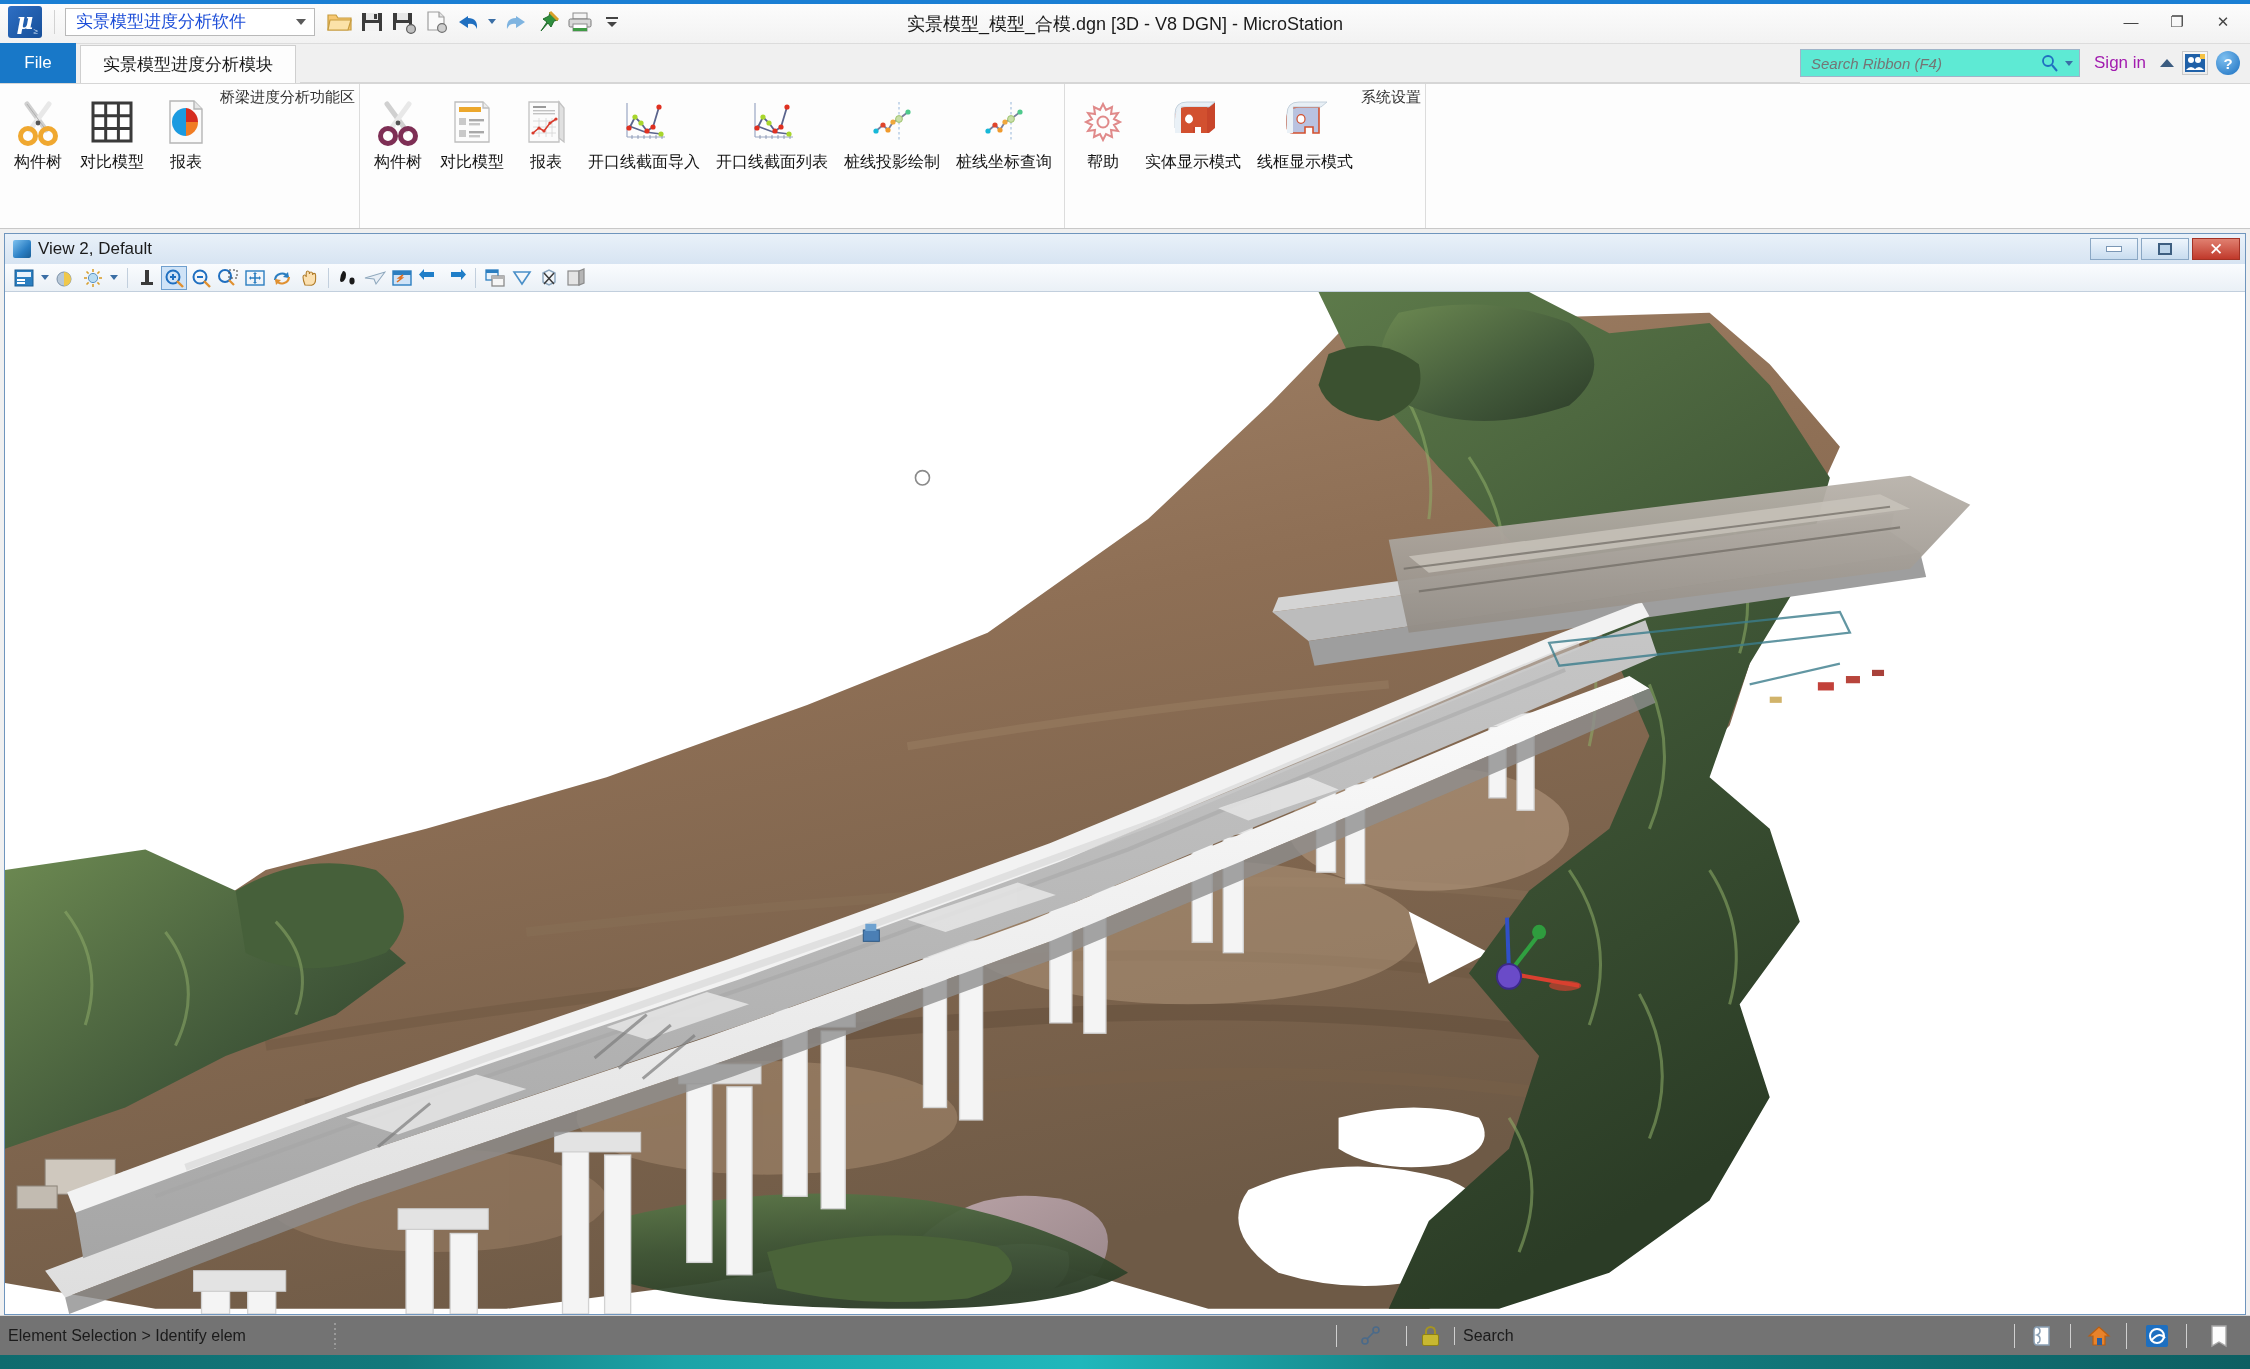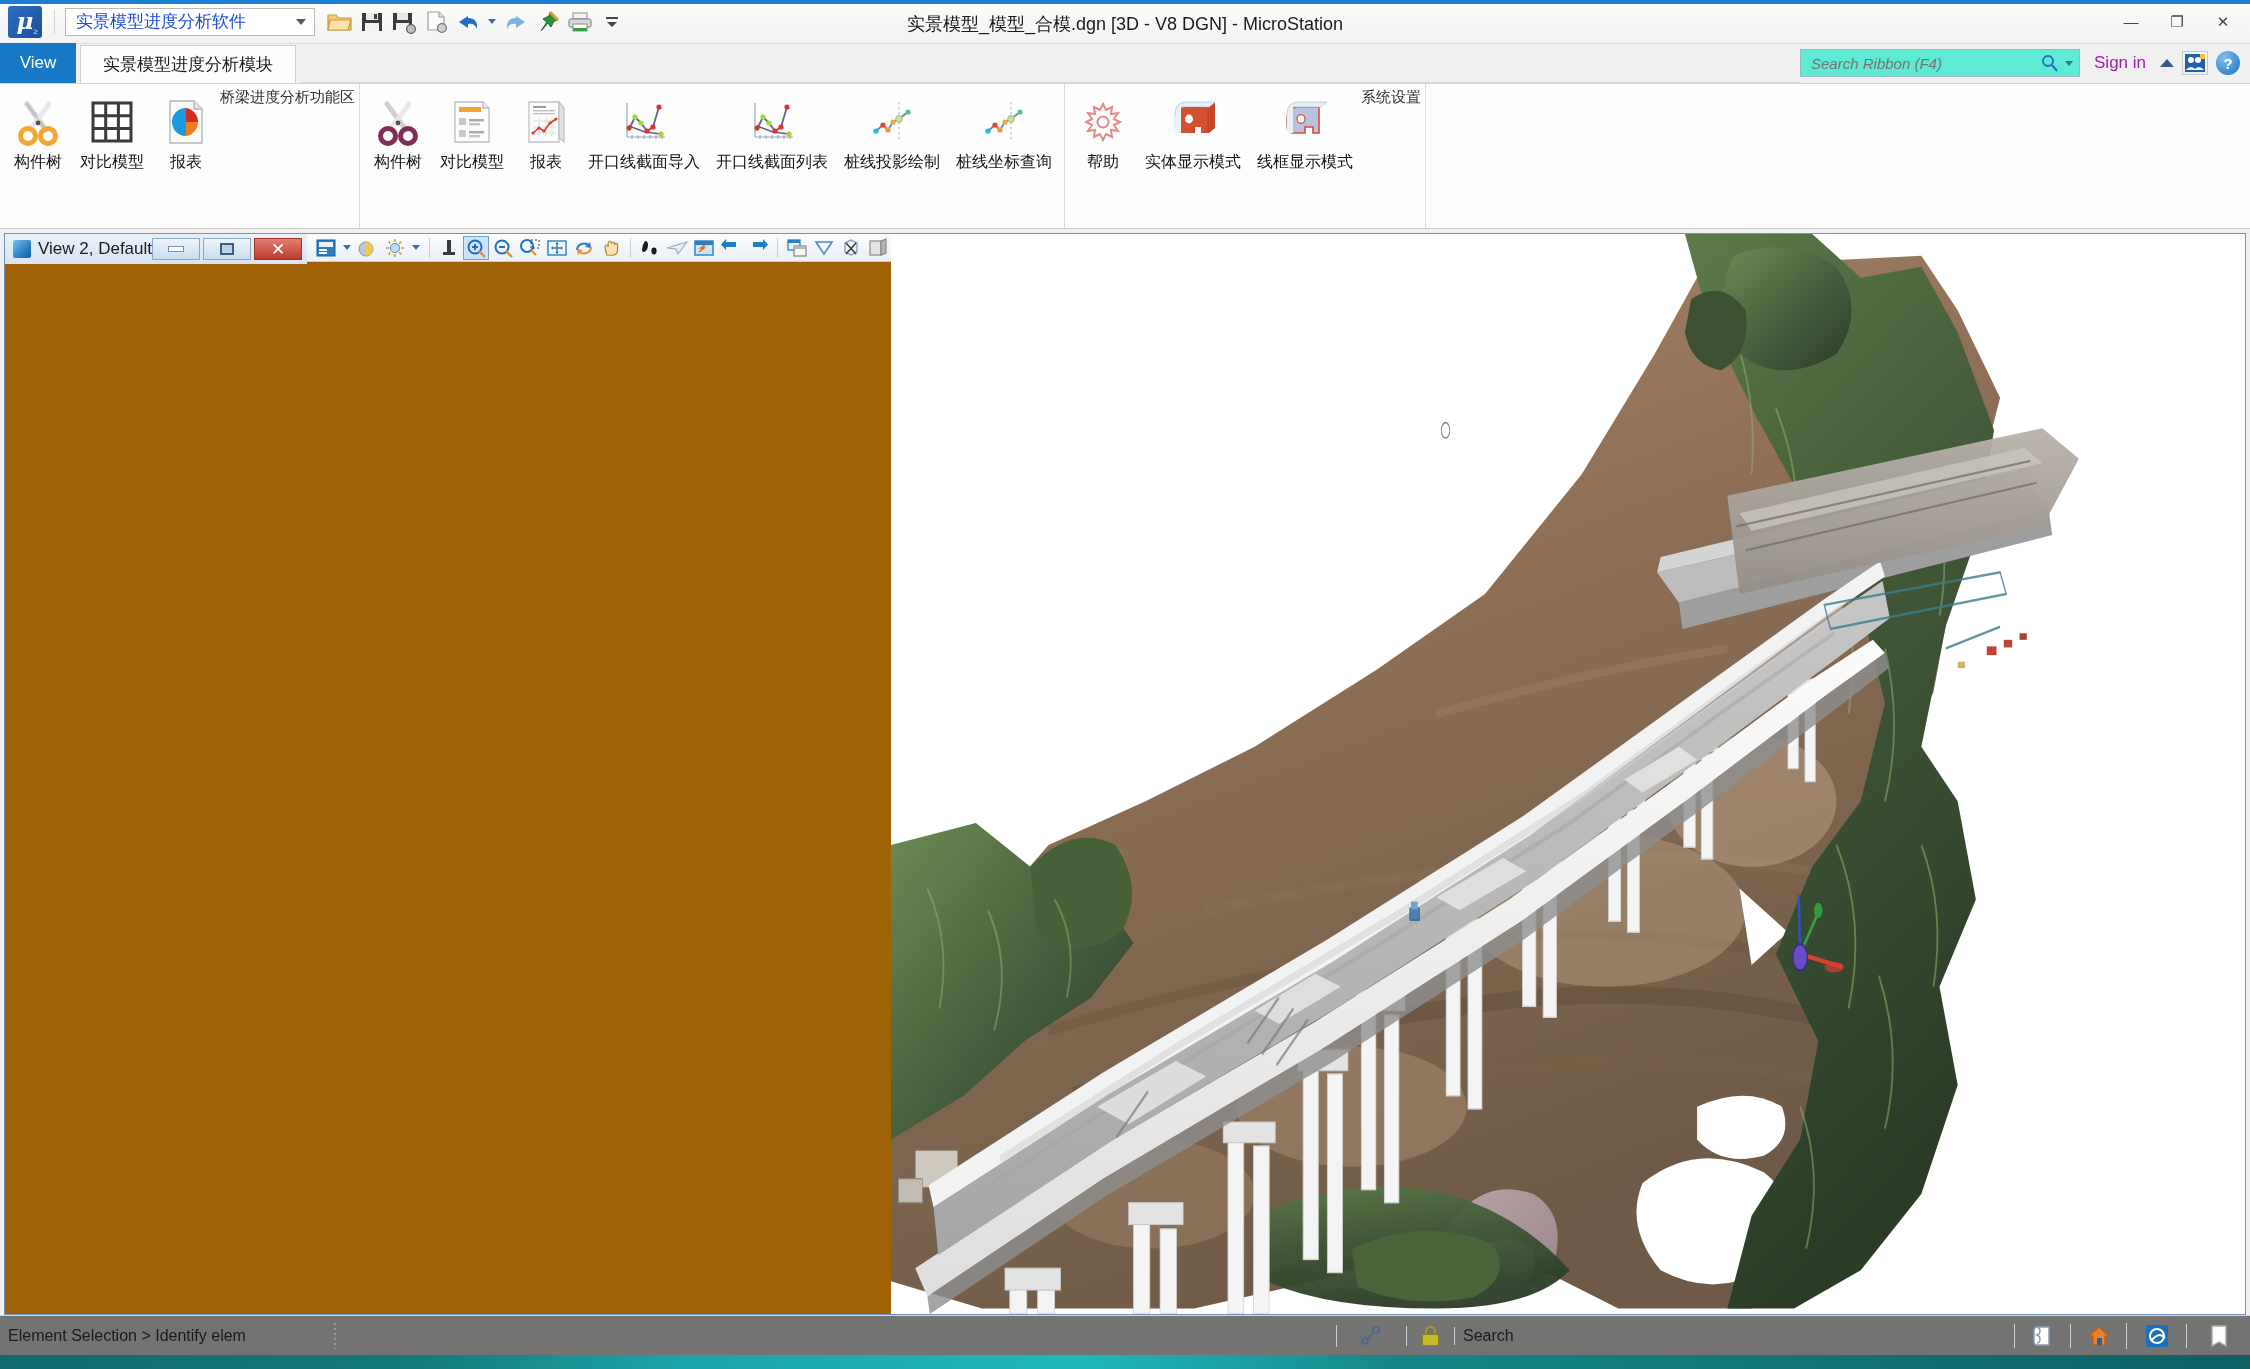--- a/index.html
+++ b/index.html
@@ -192,22 +192,22 @@
   .rbtn .lbl {
     font-size: 16px; color: #151515; white-space: nowrap;
     margin-top: 4px;
   }
 
   
   .viewwin {
     flex: 1;
     margin: 4px 4px 0 4px;
     border: 1px solid #6f95bd;
-    display: flex; flex-direction: row;
-    background: #a16207;
+    display: flex; flex-direction: column;
+    background: #22c55e;
     min-height: 0;
     position: relative;
   }
   .viewwin-title {
     height: 30px;
     background: linear-gradient(#e9f1f9,#d7e4f2);
     display: flex; align-items: center;
     padding-left: 8px; flex: none;
   }
   .vw-cubeicon {
@@ -377,21 +377,21 @@
     <div class="win-title">实景模型_模型_合模.dgn [3D - V8 DGN] - MicroStation</div>
 
     <div class="win-ctrls">
       <div class="win-ctrl">—</div>
       <div class="win-ctrl">❐</div>
       <div class="win-ctrl">✕</div>
     </div>
   </div>
 
   <div class="tabrow">
-    <div class="tab-file">View</div>
+    <div class="tab-file">File</div>
     <div class="tab active">实景模型进度分析模块</div>
     <div class="tab-filler"></div>
 
     <div class="tabrow-right">
       <div class="searchbox">
         <input placeholder="Search Ribbon (F4)" style="">
         <svg width="18" height="18" viewBox="0 0 18 18">
           <circle cx="7" cy="7" r="5" fill="none" stroke="#1f6fc0" stroke-width="1.8"></circle>
           <line x1="11" y1="11" x2="16" y2="17" stroke="#1f6fc0" stroke-width="2"></line>
         </svg>

